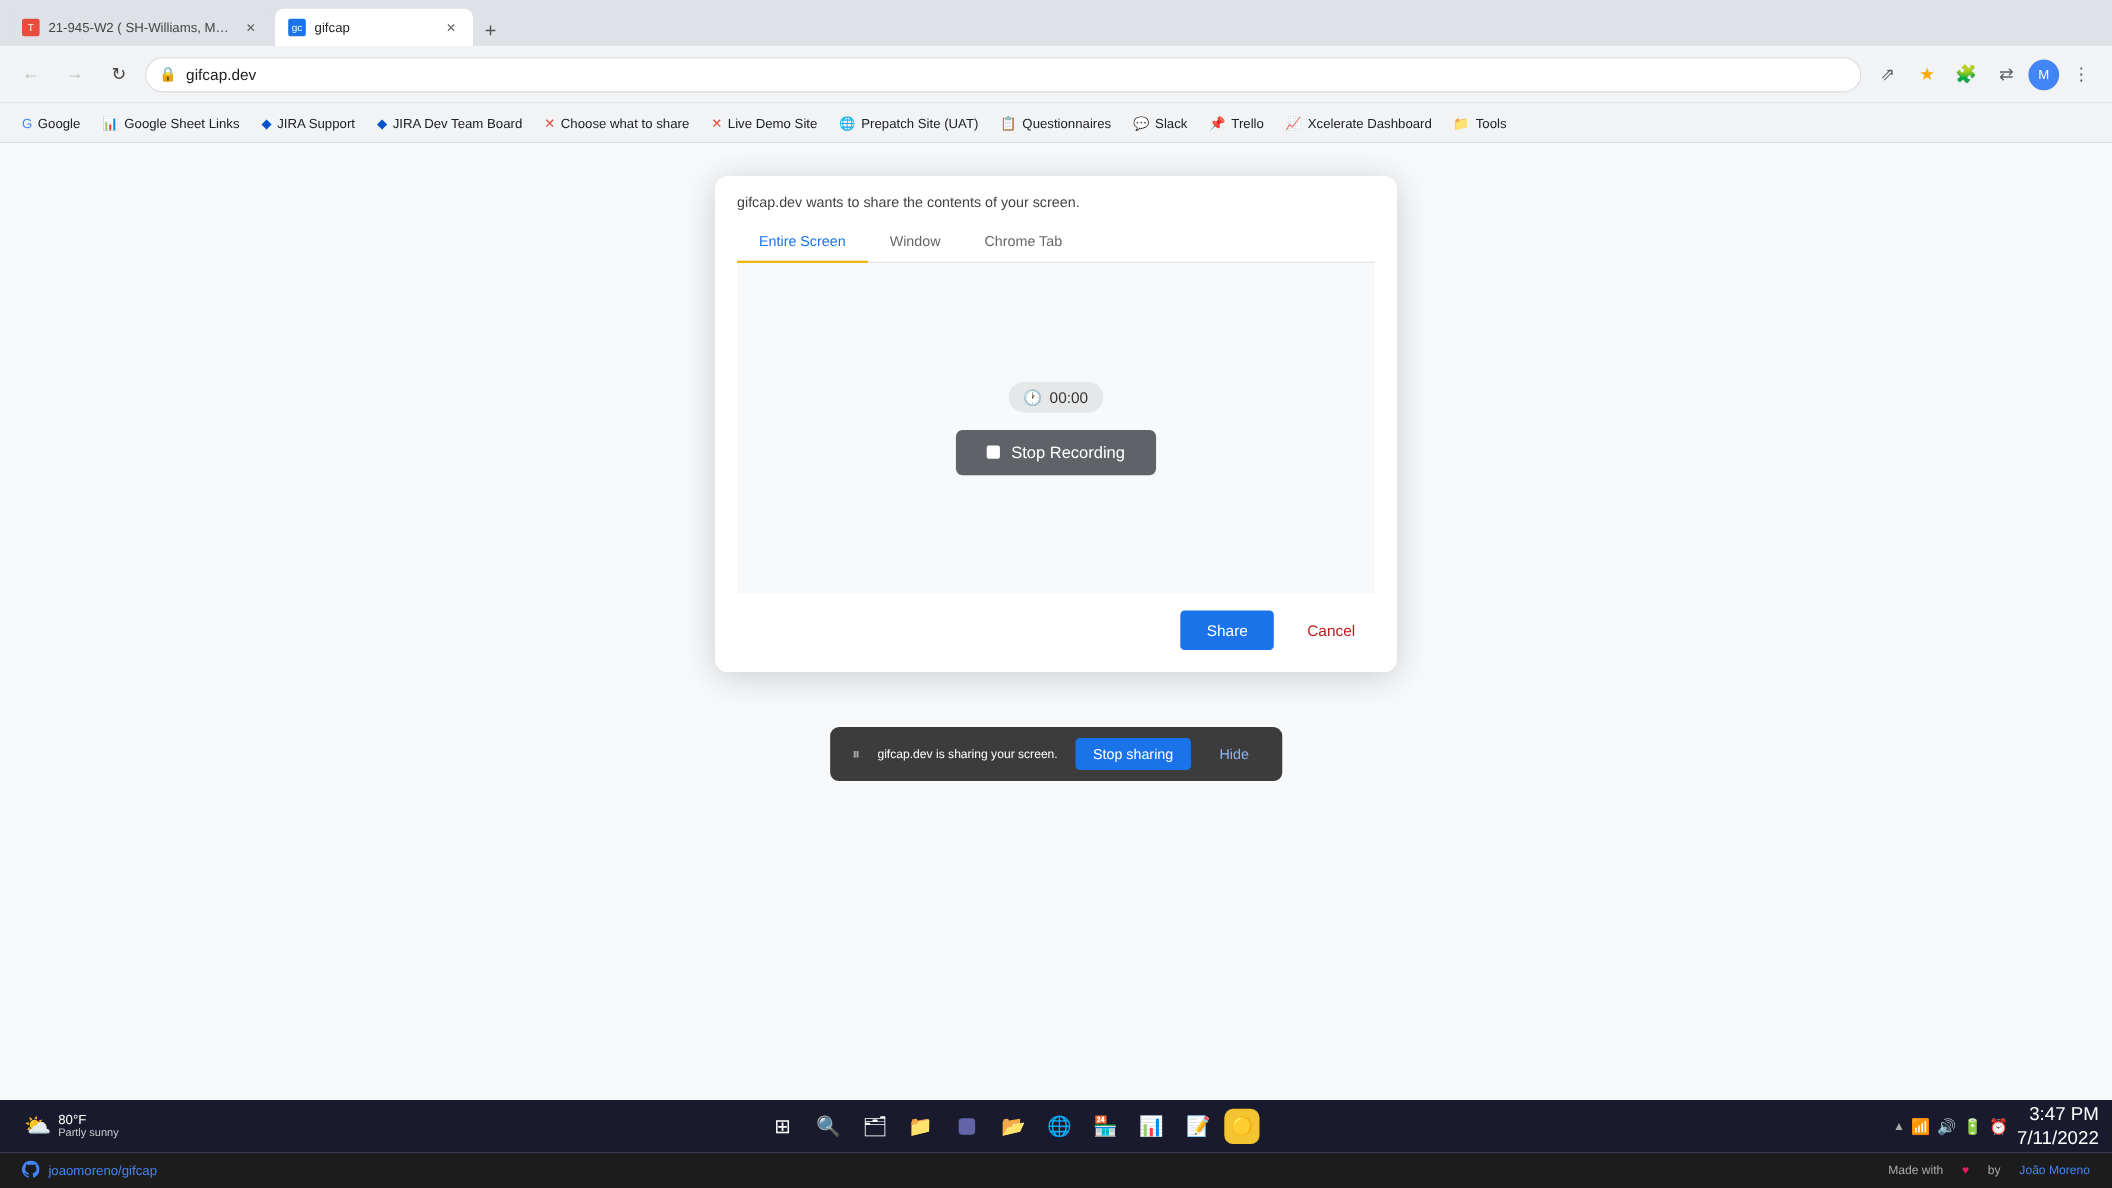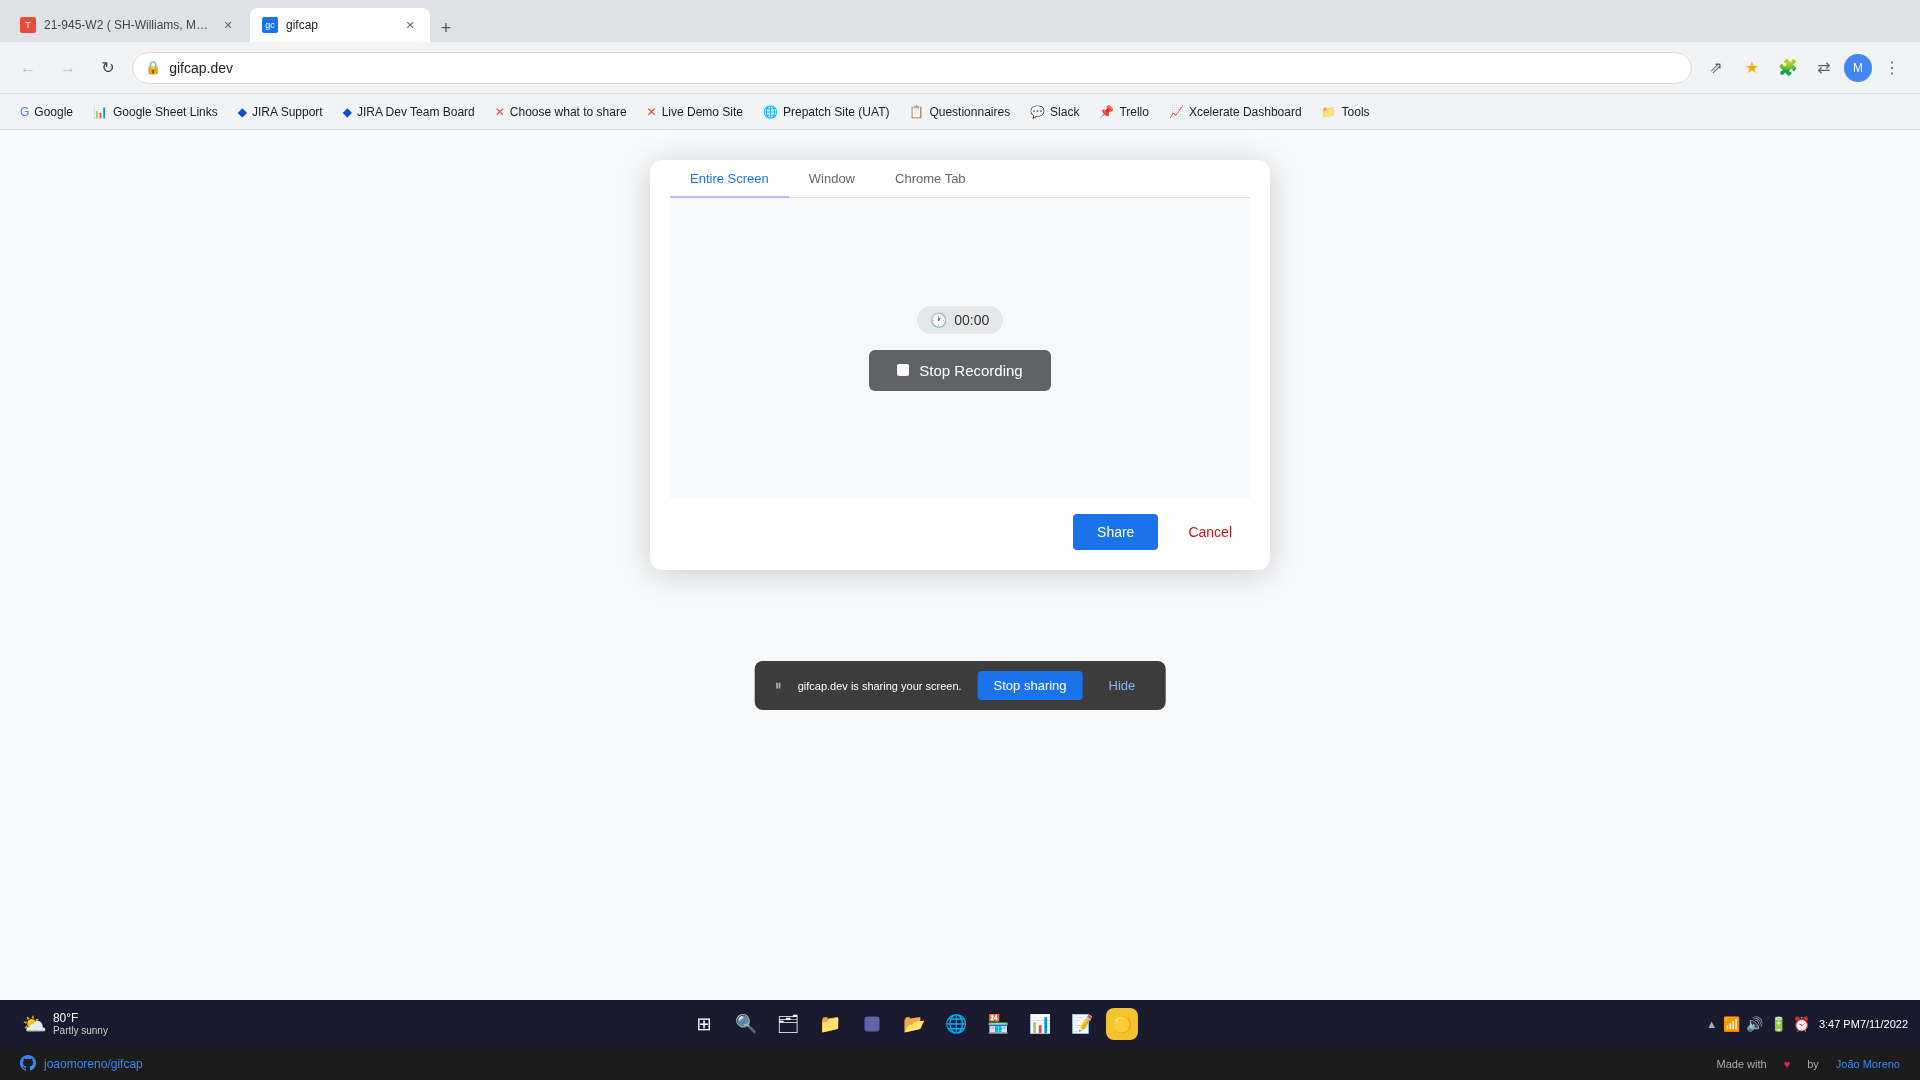--- a/index.html
+++ b/index.html
@@ -207,21 +207,21 @@
       padding: 10px 20px;
       font-size: 13px;
       color: #666;
       cursor: pointer;
       border-bottom: 2px solid transparent;
       position: relative;
       bottom: -1px;
     }
     .dialog-tab.active {
       color: #1a73e8;
-      border-bottom: 2px solid #c4b5fd;
+      border-bottom: 2px solid #eab308;
     }
     .dialog-preview {
       height: 300px;
       margin: 0 20px;
       background: #f8f9fa;
       display: flex;
       flex-direction: column;
       align-items: center;
       justify-content: center;
       gap: 16px;
@@ -373,25 +373,25 @@
     .sys-tray {
       display: flex;
       align-items: center;
       gap: 6px;
       color: #fff;
       font-size: 12px;
     }
     .sys-icon { font-size: 14px; cursor: pointer; }
     .datetime {
       display: flex;
-      flex-direction: row;
+      flex-direction: column;
       align-items: flex-end;
       line-height: 1.3;
       color: #fff;
-      font-size: 11px;
+      font-size: 17px;
       cursor: pointer;
     }
 
     
     .footer-bar {
       height: 32px;
       background: #1c1c1c;
       display: flex;
       align-items: center;
       justify-content: space-between;
@@ -500,20 +500,21 @@
     </div>
     <div class="bookmark-item">
       <span>📁</span>
       <span>Tools</span>
     </div>
   </div>
 
   <div class="page-content">
 
     <div class="share-dialog">
+      <div class="dialog-top-msg">gifcap.dev wants to share the contents of your screen.</div>
 
       <div class="dialog-tabs">
         <div class="dialog-tab active">Entire Screen</div>
         <div class="dialog-tab">Window</div>
         <div class="dialog-tab">Chrome Tab</div>
       </div>
 
       <div class="dialog-preview">
         <div class="timer-badge">
           <span>🕐</span>

